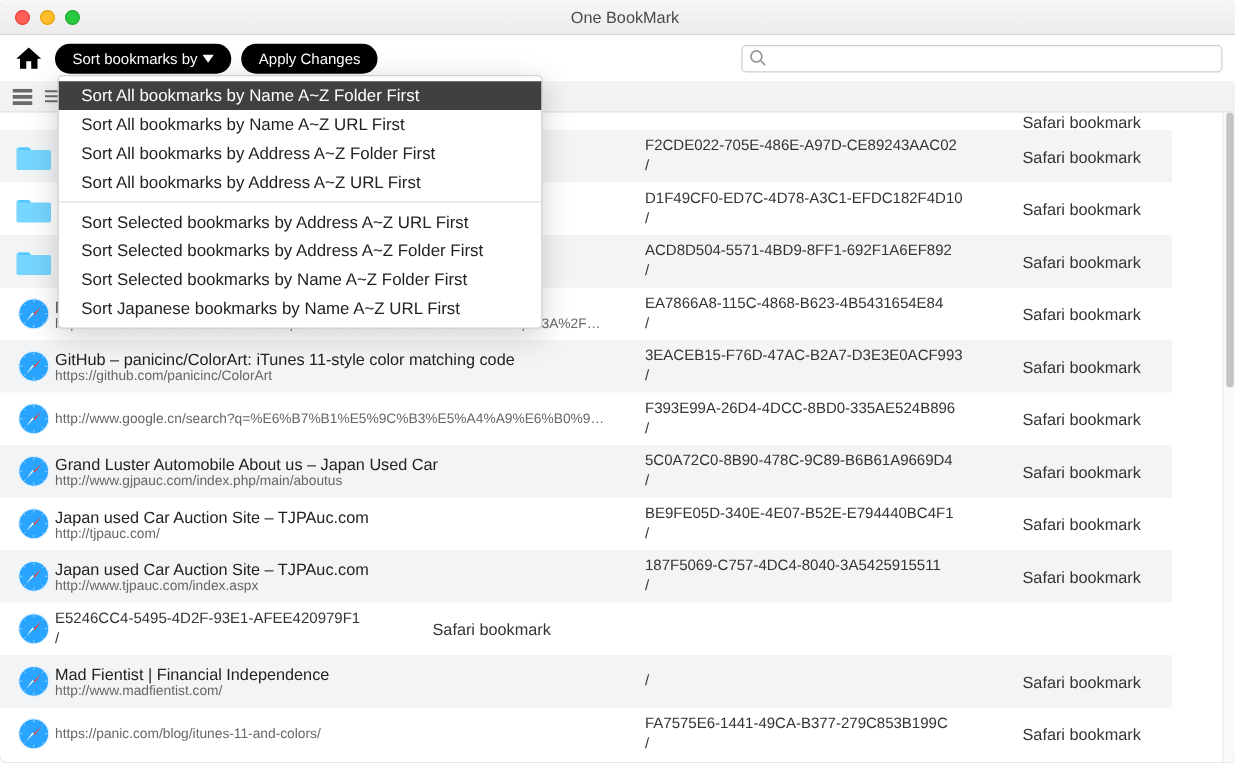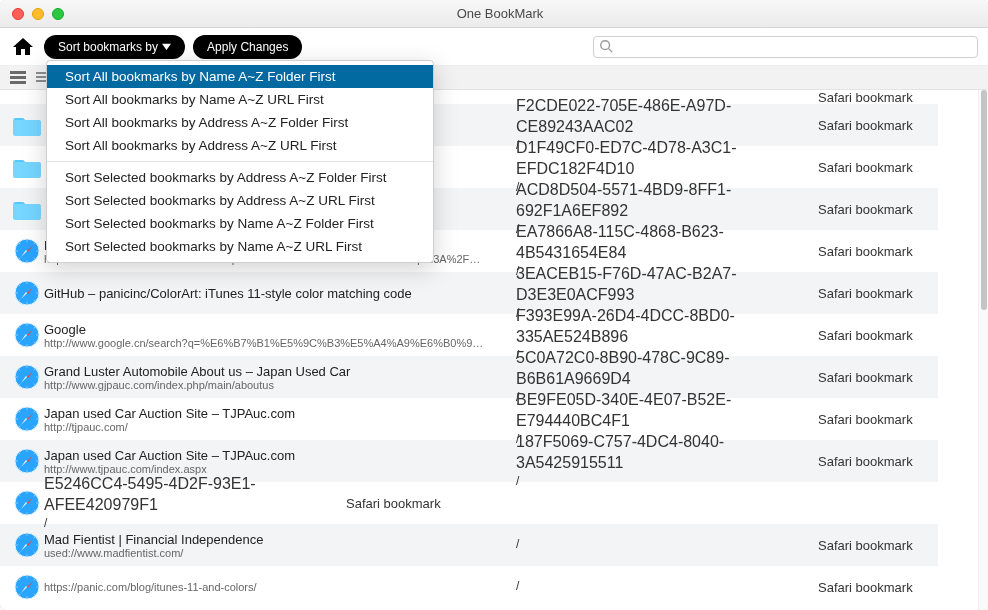--- a/index.html
+++ b/index.html
@@ -167,21 +167,21 @@
       overflow: hidden;
       text-overflow: ellipsis;
     }
     .row .col-uuid {
       width: 290px;
       font-size: 11px;
       color: #444;
       line-height: 1.3;
     }
     .row .col-uuid .uuid {
-      font-size: 16px;
+      font-size: 12px;
       color: #333;
     }
     .row .col-uuid .slash {
       font-size: 12px;
       color: #333;
     }
     .row .col-source {
       flex: 1;
       font-size: 13px;
       color: #333;
@@ -216,21 +216,21 @@
       padding: 4px 0;
       z-index: 1000;
     }
     .dropdown .item {
       padding: 4px 18px;
       font-size: 13.5px;
       color: #222;
       cursor: pointer;
     }
     .dropdown .item.selected {
-      background: #0369a1;
+      background: #404040;
       color: #fff;
     }
     .dropdown .sep {
       border-top: 1px solid #e2e2e2;
       margin: 4px 0;
     }
     
     .folder-svg { width: 28px; height: 24px; }
     
     .safari-svg { width: 26px; height: 26px; }
@@ -403,20 +403,21 @@
                 <line x1="19.7" y1="19.7" x2="21" y2="21"></line>
                 <line x1="5" y1="21" x2="6.3" y2="19.7"></line>
                 <line x1="19.7" y1="6.3" x2="21" y2="5"></line>
               </g>
               <polygon points="13,13 19,7 14,14" fill="#ff3b30"></polygon>
               <polygon points="13,13 7,19 12,12" fill="#fff"></polygon>
             </svg>
           </div>
           <div class="col-main">
             <div class="bm-title">GitHub – panicinc/ColorArt: iTunes 11-style color matching code</div>
+            <div class="bm-url">https://github.com/panicinc/ColorArt</div>
           </div>
           <div class="col-uuid">
             <div class="uuid">3EACEB15-F76D-47AC-B2A7-D3E3E0ACF993</div>
             <div class="slash">/</div>
           </div>
           <div class="col-source">Safari bookmark</div>
         </div>
         <div class="row">
           <div class="icon">
             <svg class="safari-svg" viewBox="0 0 26 26">
@@ -430,21 +431,20 @@
                 <line x1="5" y1="5" x2="6.3" y2="6.3"></line>
                 <line x1="19.7" y1="19.7" x2="21" y2="21"></line>
                 <line x1="5" y1="21" x2="6.3" y2="19.7"></line>
                 <line x1="19.7" y1="6.3" x2="21" y2="5"></line>
               </g>
               <polygon points="13,13 19,7 14,14" fill="#ff3b30"></polygon>
               <polygon points="13,13 7,19 12,12" fill="#fff"></polygon>
             </svg>
           </div>
           <div class="col-main">
-            <div class="bm-title">Google</div>
             <div class="bm-url">http://www.google.cn/search?q=%E6%B7%B1%E5%9C%B3%E5%A4%A9%E6%B0%9…</div>
           </div>
           <div class="col-uuid">
             <div class="uuid">F393E99A-26D4-4DCC-8BD0-335AE524B896</div>
             <div class="slash">/</div>
           </div>
           <div class="col-source">Safari bookmark</div>
         </div>
         <div class="row alt">
           <div class="icon">
@@ -572,21 +572,21 @@
                 <line x1="19.7" y1="19.7" x2="21" y2="21"></line>
                 <line x1="5" y1="21" x2="6.3" y2="19.7"></line>
                 <line x1="19.7" y1="6.3" x2="21" y2="5"></line>
               </g>
               <polygon points="13,13 19,7 14,14" fill="#ff3b30"></polygon>
               <polygon points="13,13 7,19 12,12" fill="#fff"></polygon>
             </svg>
           </div>
           <div class="col-main">
             <div class="bm-title">Mad Fientist | Financial Independence</div>
-            <div class="bm-url">used://www.madfientist.com/</div>
+            <div class="bm-url">http://www.madfientist.com/</div>
           </div>
           <div class="col-uuid">
             <div class="slash">/</div>
           </div>
           <div class="col-source">Safari bookmark</div>
         </div>
         <div class="row">
           <div class="icon">
             <svg class="safari-svg" viewBox="0 0 26 26">
               <circle cx="13" cy="13" r="12" fill="#29a4ff"></circle>
@@ -602,20 +602,21 @@
                 <line x1="19.7" y1="6.3" x2="21" y2="5"></line>
               </g>
               <polygon points="13,13 19,7 14,14" fill="#ff3b30"></polygon>
               <polygon points="13,13 7,19 12,12" fill="#fff"></polygon>
             </svg>
           </div>
           <div class="col-main">
             <div class="bm-url">https://panic.com/blog/itunes-11-and-colors/</div>
           </div>
           <div class="col-uuid">
+            <div class="uuid">FA7575E6-1441-49CA-B377-279C853B199C</div>
             <div class="slash">/</div>
           </div>
           <div class="col-source">Safari bookmark</div>
         </div>
       </div>
     <div class="scrollbar">
       <div class="thumb"></div>
     </div>
   </div>
 
@@ -623,18 +624,18 @@
 
 <div class="dropdown">
   <div id="dd-g1">
       <div class="item selected">Sort All bookmarks by Name A~Z Folder First</div>
       <div class="item">Sort All bookmarks by Name A~Z URL First</div>
       <div class="item">Sort All bookmarks by Address A~Z Folder First</div>
       <div class="item">Sort All bookmarks by Address A~Z URL First</div>
     </div>
   <div class="sep"></div>
   <div id="dd-g2">
+      <div class="item">Sort Selected bookmarks by Address A~Z URL First</div>
       <div class="item">Sort Selected bookmarks by Address A~Z Folder First</div>
-      <div class="item">Sort Selected bookmarks by Address A~Z URL First</div>
       <div class="item">Sort Selected bookmarks by Name A~Z Folder First</div>
-      <div class="item">Sort Selected bookmarks by Name A~Z URL First</div>
+      <div class="item">Sort Japanese bookmarks by Name A~Z URL First</div>
     </div>
 </div>
 
 </body></html>

